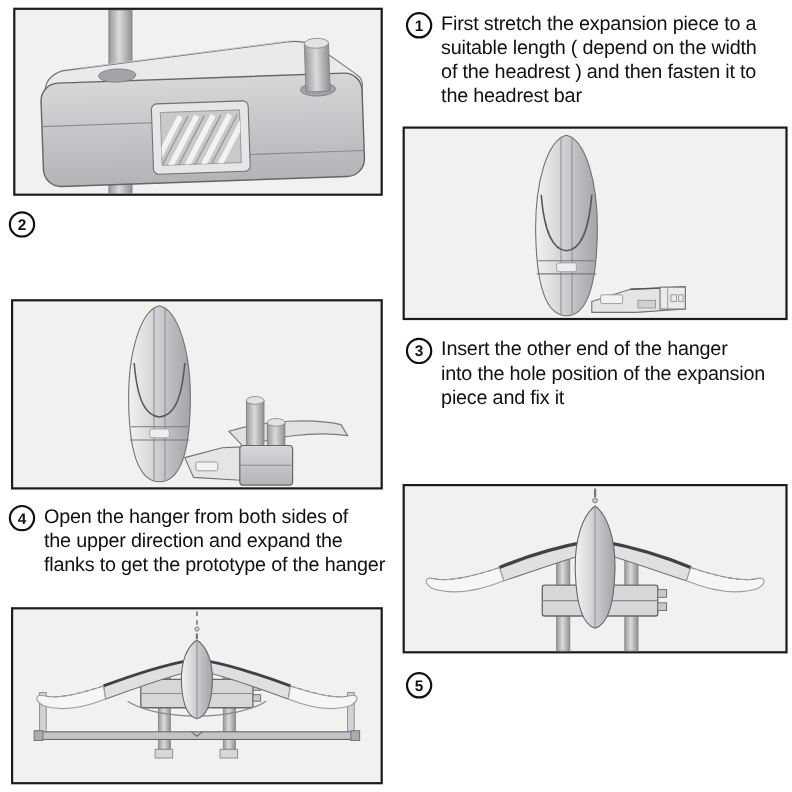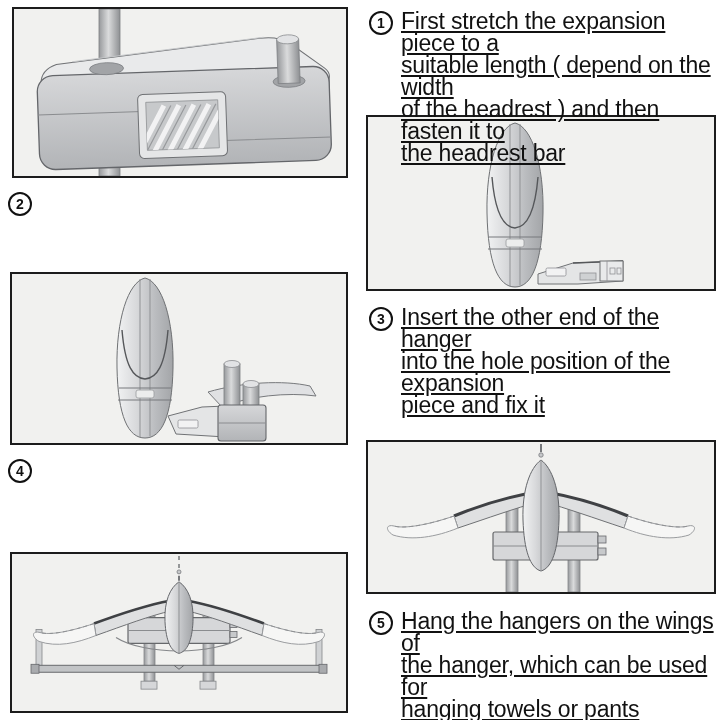--- a/index.html
+++ b/index.html
@@ -11,21 +11,21 @@
     position:absolute;border:2px solid #1c1c1c;background:#f1f1ef;box-sizing:border-box;
   }
   .panel svg{display:block;width:100%;height:100%;}
   .step{position:absolute;display:flex;gap:8px;align-items:flex-start;}
   .step-num{
     flex:0 0 auto;width:20px;height:20px;border:2px solid #111;border-radius:50%;
     font-weight:bold;font-size:14px;line-height:20px;text-align:center;margin-top:1px;
     box-sizing:content-box;background:#fff;
   }
   .step-text{
-    font-size:23px;line-height:22px;white-space:pre-line;letter-spacing:-0.2px;text-decoration:underline;
+    font-size:18px;line-height:22px;white-space:pre-line;letter-spacing:-0.2px;
   }
   
   #box1{left:12px;top:7px;width:336px;height:171px;}
   #box2{left:366px;top:115px;width:350px;height:176px;}
   #box3{left:10px;top:272px;width:338px;height:173px;}
   #box4{left:366px;top:440px;width:350px;height:154px;}
   #box5{left:10px;top:552px;width:338px;height:161px;}
   #step1{left:369px;top:10px;width:348px;}
   #step2{left:8px;top:191px;width:350px;}
   #step3{left:369px;top:306px;width:348px;}
@@ -204,19 +204,19 @@
   <span class="step-num">2</span>
 </div>
 <div class="step" id="step3">
   <span class="step-num">3</span>
   <span class="step-text">Insert the other end of the hanger
 into the hole position of the expansion
 piece and fix it</span>
 </div>
 <div class="step" id="step4">
   <span class="step-num">4</span>
+  <span class="step-text">Open the hanger from both sides of
+the upper direction and expand the
+flanks to get the prototype of the hanger</span>
 </div>
 <div class="step" id="step5">
   <span class="step-num">5</span>
-  <span class="step-text">Hang the hangers on the wings of
-the hanger, which can be used for
-hanging towels or pants</span>
 </div>
 
 </body></html>

